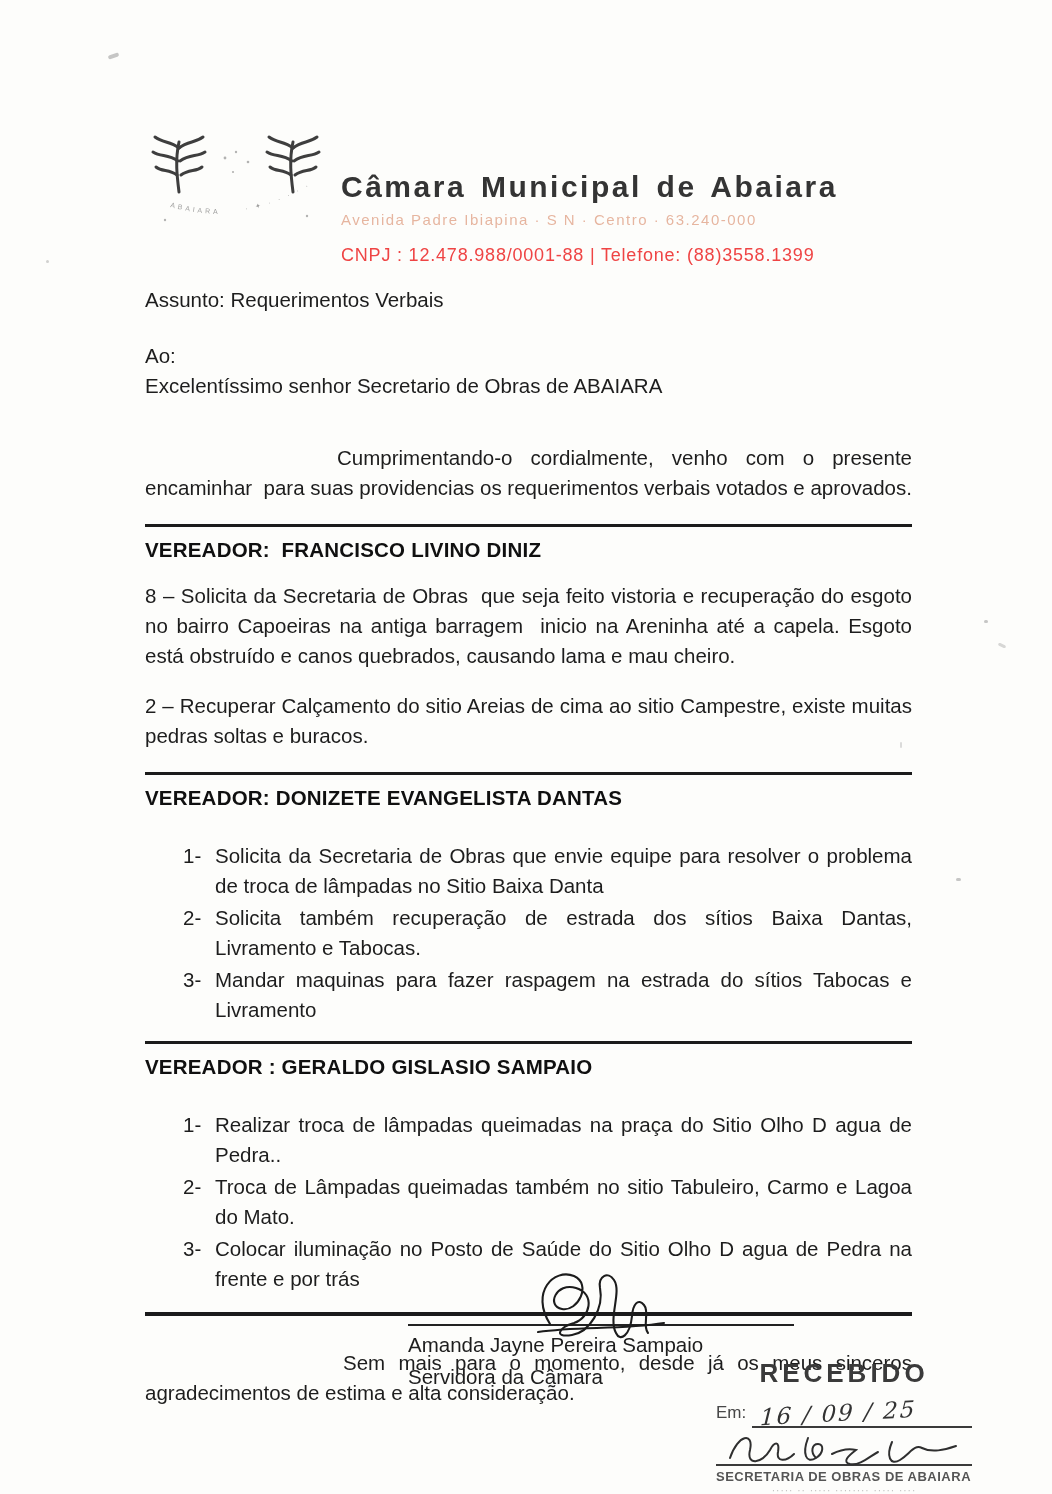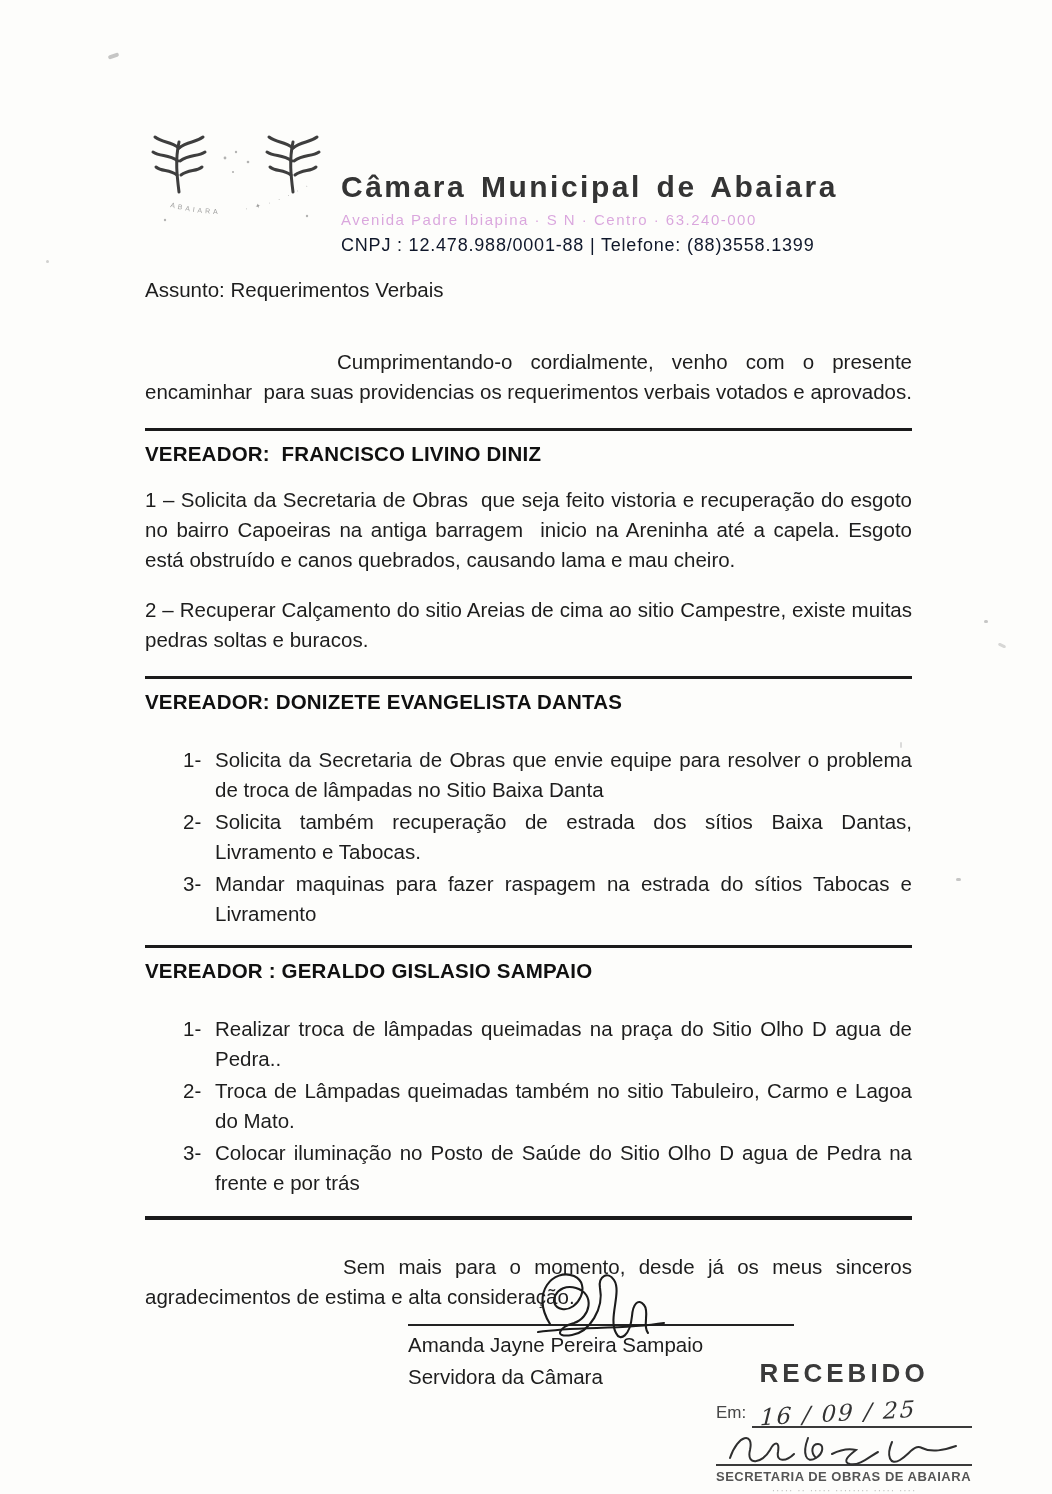--- a/index.html
+++ b/index.html
@@ -16,26 +16,26 @@
   .content{position:absolute;left:145px;top:0;width:767px;}
   
   .header{display:flex;align-items:flex-start;gap:14px;margin-top:128px;}
   .logo{flex:0 0 auto;}
   .title-block{padding-top:6px;}
   .org-title{
     font-size:30px;line-height:34px;font-weight:bold;color:#343434;
     letter-spacing:2.5px;word-spacing:4px;white-space:nowrap;margin-top:36px;
   }
   .org-address{
-    font-size:15px;line-height:20px;color:#a21caf;opacity:.38;
+    font-size:15px;line-height:20px;color:#c2410c;opacity:.38;
     filter:blur(.4px);letter-spacing:1.5px;margin-top:6px;white-space:nowrap;
   }
   .org-contact{
-    font-size:18px;line-height:24px;color:#0f172a;letter-spacing:.8px;
-    margin-top:3px;white-space:nowrap;
+    font-size:18px;line-height:24px;color:#ef4444;letter-spacing:.8px;
+    margin-top:13px;white-space:nowrap;
   }
   
   .meta-row{display:flex;justify-content:space-between;margin-top:16px;}
   .assunto{margin-top:18px;}
   .ao{margin-top:26px;}
   
   .just{text-align:justify;white-space:pre-wrap;}
   .intro{margin-top:42px;text-indent:192px;}
   .closing{margin-top:32px;text-indent:198px;}
   .rule{border:none;border-top:3px solid #1b1b1b;margin:12px 0 0 0;width:100%;}
@@ -142,26 +142,30 @@
       <div class="title-block">
         <div class="org-title">Câmara Municipal de Abaiara</div>
         <div class="org-address">Avenida Padre Ibiapina · S N · Centro · 63.240-000</div>
         <div class="org-contact">CNPJ : 12.478.988/0001-88  |  Telefone: (88)3558.1399</div>
       </div>
     </div>
 
 
     <div class="assunto">Assunto: Requerimentos Verbais</div>
 
+    <div class="ao">
+      <div>Ao:</div>
+      <div>Excelentíssimo senhor Secretario de Obras de ABAIARA</div>
+    </div>
 
     <p class="just intro">Cumprimentando-o cordialmente, venho com o presente encaminhar  para suas providencias os requerimentos verbais votados e aprovados.</p>
 
     <hr class="rule">
     <div class="sec-heading">VEREADOR:  FRANCISCO LIVINO DINIZ</div>
-    <p class="just sec-par">1 – Solicita da Secretaria de Obras  que seja feito vistoria e recuperação do esgoto no bairro Capoeiras na antiga barragem  inicio na Areninha até a capela. Esgoto está obstruído e canos quebrados, causando lama e mau cheiro.</p>
+    <p class="just sec-par">8 – Solicita da Secretaria de Obras  que seja feito vistoria e recuperação do esgoto no bairro Capoeiras na antiga barragem  inicio na Areninha até a capela. Esgoto está obstruído e canos quebrados, causando lama e mau cheiro.</p>
     <p class="just">2 – Recuperar Calçamento do sitio Areias de cima ao sitio Campestre, existe muitas pedras soltas e buracos.</p>
 
     <hr class="rule" style="margin-top:8px">
     <div class="sec-heading">VEREADOR: DONIZETE EVANGELISTA DANTAS</div>
     <div class="req-list">
       <div class="req-item">
         <span class="req-marker">1-</span>
         <span class="req-text just">Solicita da Secretaria de Obras que envie equipe para resolver o problema de troca de lâmpadas no Sitio Baixa Danta</span>
       </div>
       <div class="req-item">

